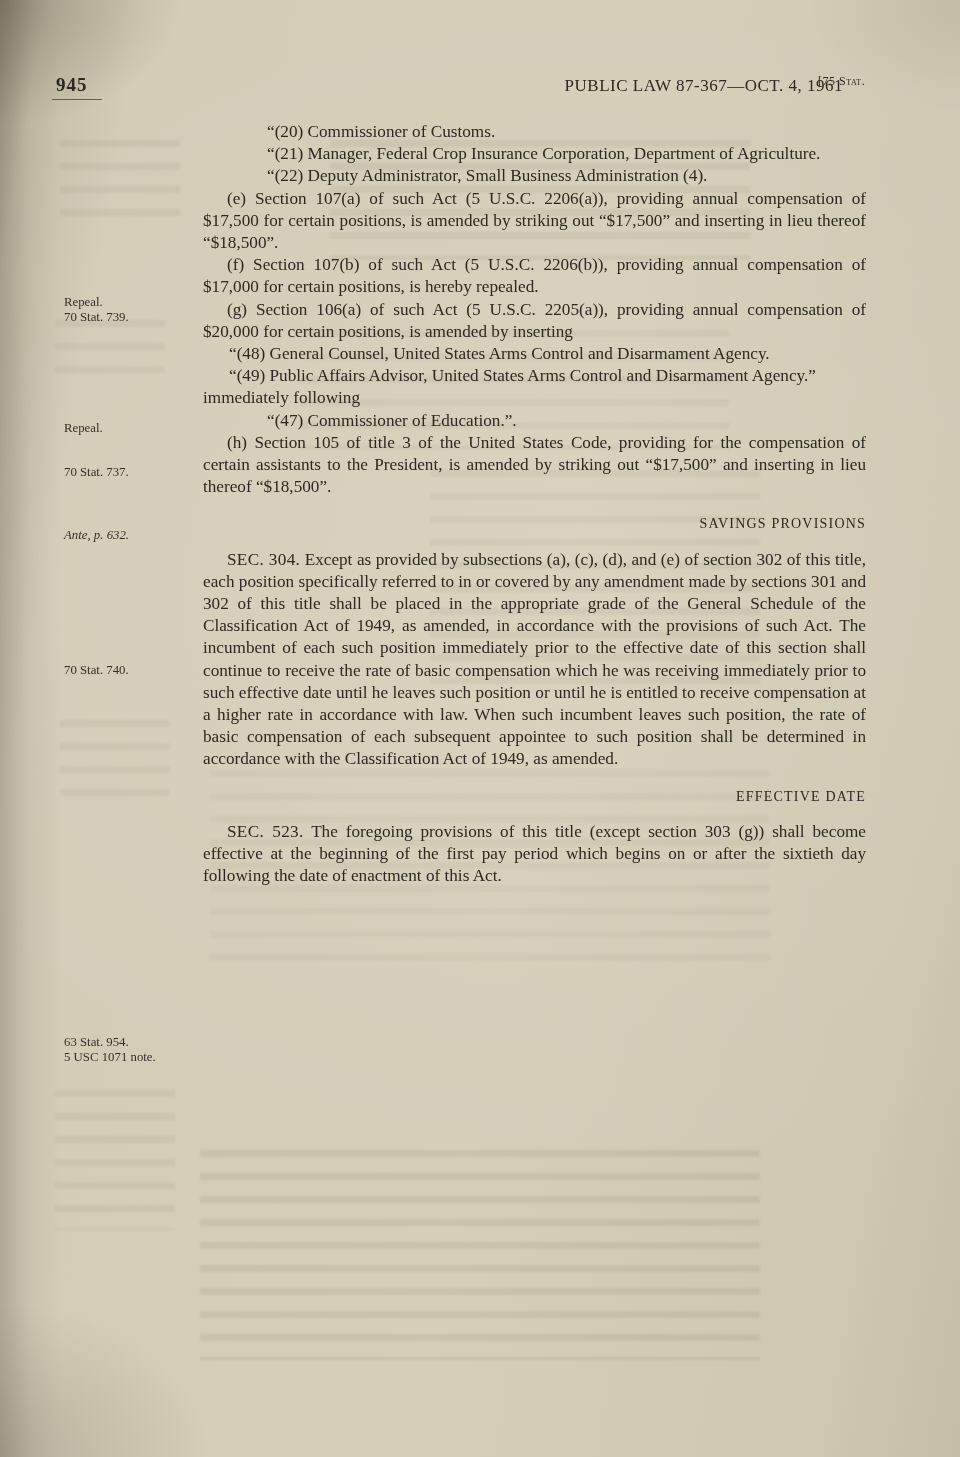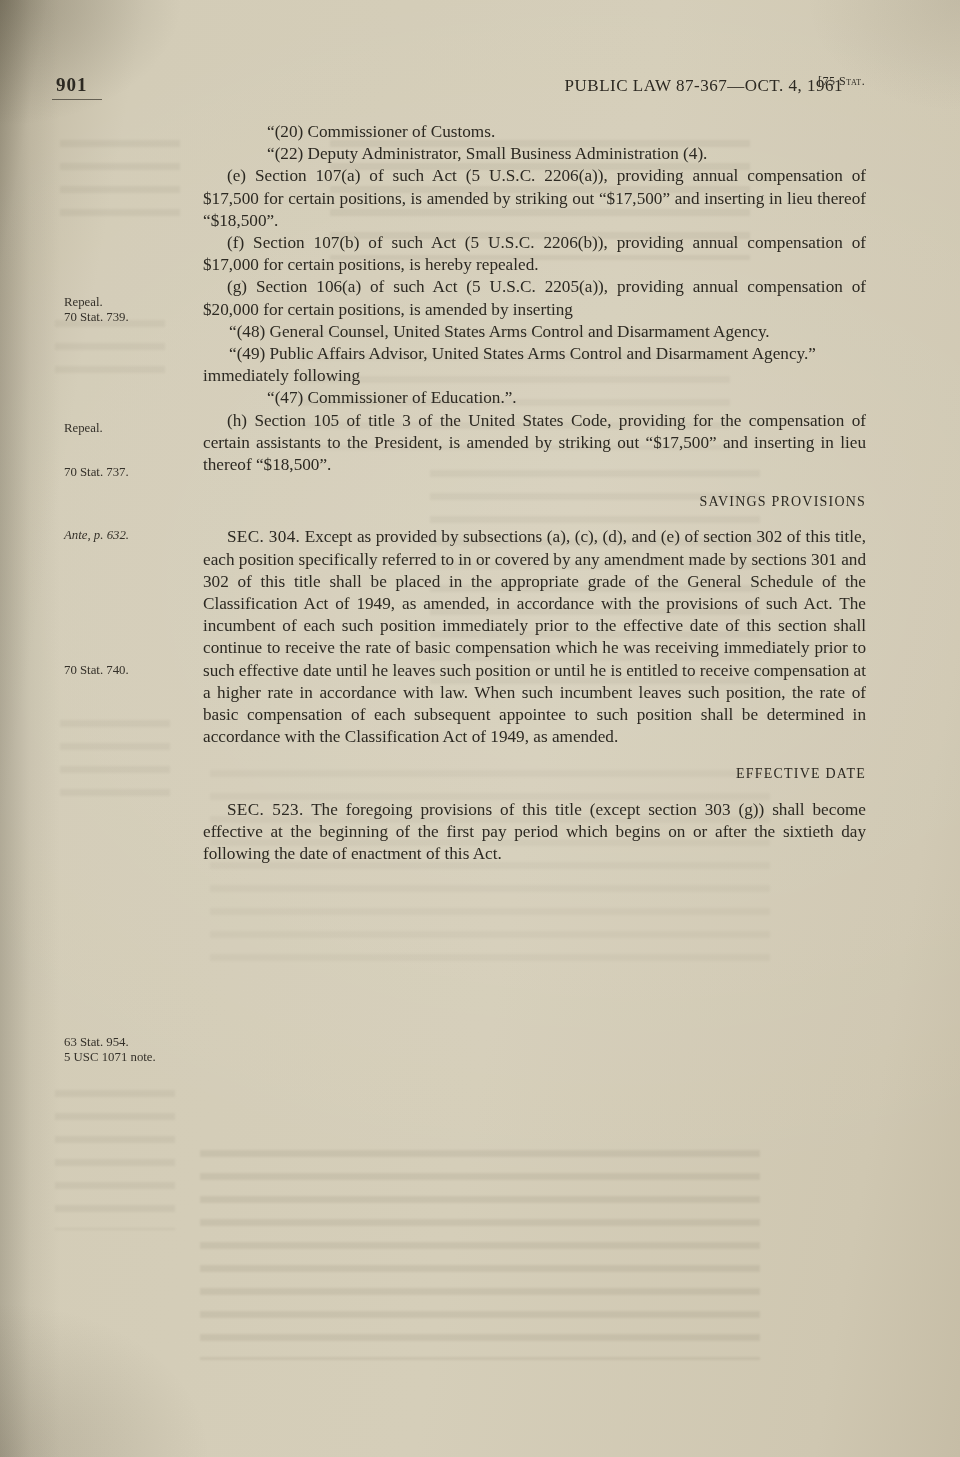--- a/index.html
+++ b/index.html
@@ -85,21 +85,21 @@
   <div class="bleed b1"></div>
   <div class="bleed b2"></div>
   <div class="bleed b3"></div>
   <div class="bleed b4"></div>
   <div class="bleed b5"></div>
   <div class="bleed b6"></div>
   <div class="bleed b7"></div>
   <div class="bleed b8"></div>
   <div class="bleed b9"></div>
 
-  <div class="pagenum">901</div>
+  <div class="pagenum">945</div>
   <div class="header-title">PUBLIC LAW 87-367—OCT. 4, 1961</div>
   <div class="header-stat">[75 Stat.</div>
 
   <div class="mnote" style="top:250px;">
     <span>Repeal.</span><br>
     <span>70 Stat. 739.</span>
   </div>
   <div class="mnote" style="top:376px;">
     <span>Repeal.</span>
   </div>
@@ -112,20 +112,21 @@
   <div class="mnote" style="top:618px;">
     <span>70 Stat. 740.</span>
   </div>
   <div class="mnote" style="top:990px;">
     <span>63 Stat. 954.</span><br>
     <span>5 USC 1071 note.</span>
   </div>
 
   <div class="content">
     <p class="qA">“(20) Commissioner of Customs.</p>
+    <p class="qA">“(21) Manager, Federal Crop Insurance Corporation, Department of Agriculture.</p>
     <p class="qA">“(22) Deputy Administrator, Small Business Administration (4).</p>
     <p class="ind">(e) Section 107(a) of such Act (5 U.S.C. 2206(a)), providing annual compensation of $17,500 for certain positions, is amended by striking out “$17,500” and inserting in lieu thereof “$18,500”.</p>
     <p class="ind">(f) Section 107(b) of such Act (5 U.S.C. 2206(b)), providing annual compensation of $17,000 for certain positions, is hereby repealed.</p>
     <p class="ind">(g) Section 106(a) of such Act (5 U.S.C. 2205(a)), providing annual compensation of $20,000 for certain positions, is amended by inserting</p>
     <p class="qB">“(48) General Counsel, United States Arms Control and Disarmament Agency.</p>
     <p class="qB">“(49) Public Affairs Advisor, United States Arms Control and Disarmament Agency.”</p>
     <p class="flush">immediately following</p>
     <p class="qA">“(47) Commissioner of Education.”.</p>
     <p class="ind">(h) Section 105 of title 3 of the United States Code, providing for the compensation of certain assistants to the President, is amended by striking out “$17,500” and inserting in lieu thereof “$18,500”.</p>
 

